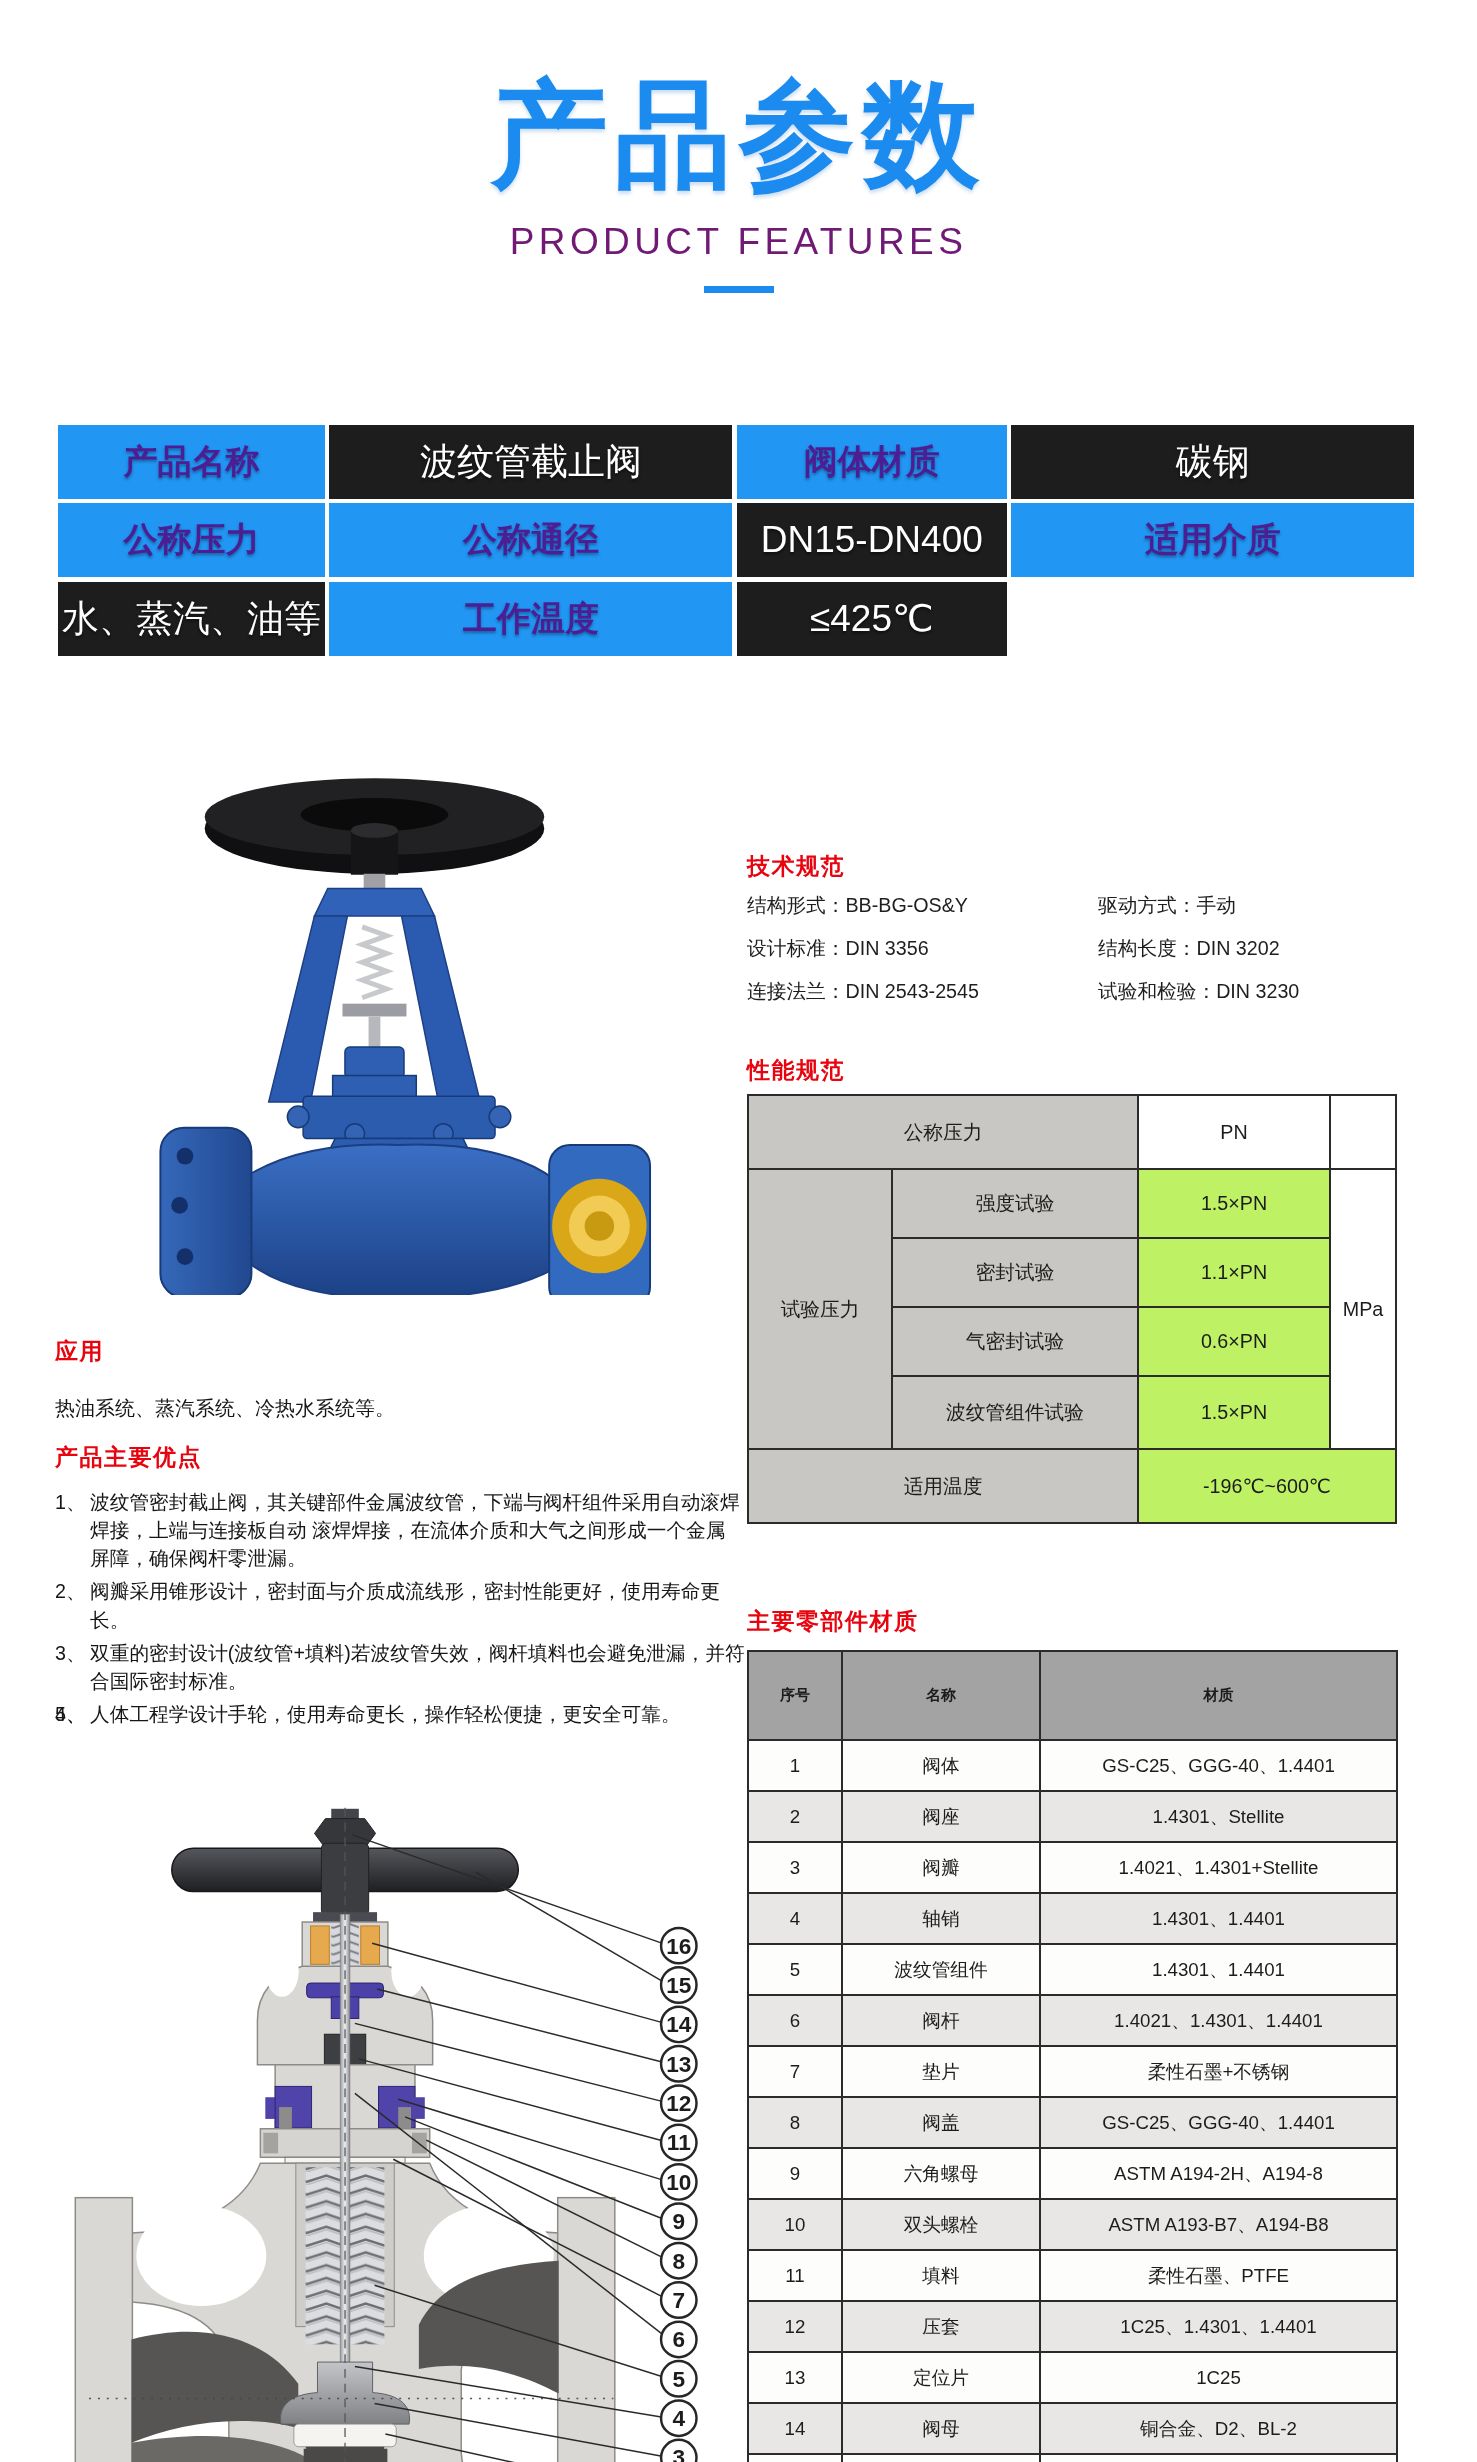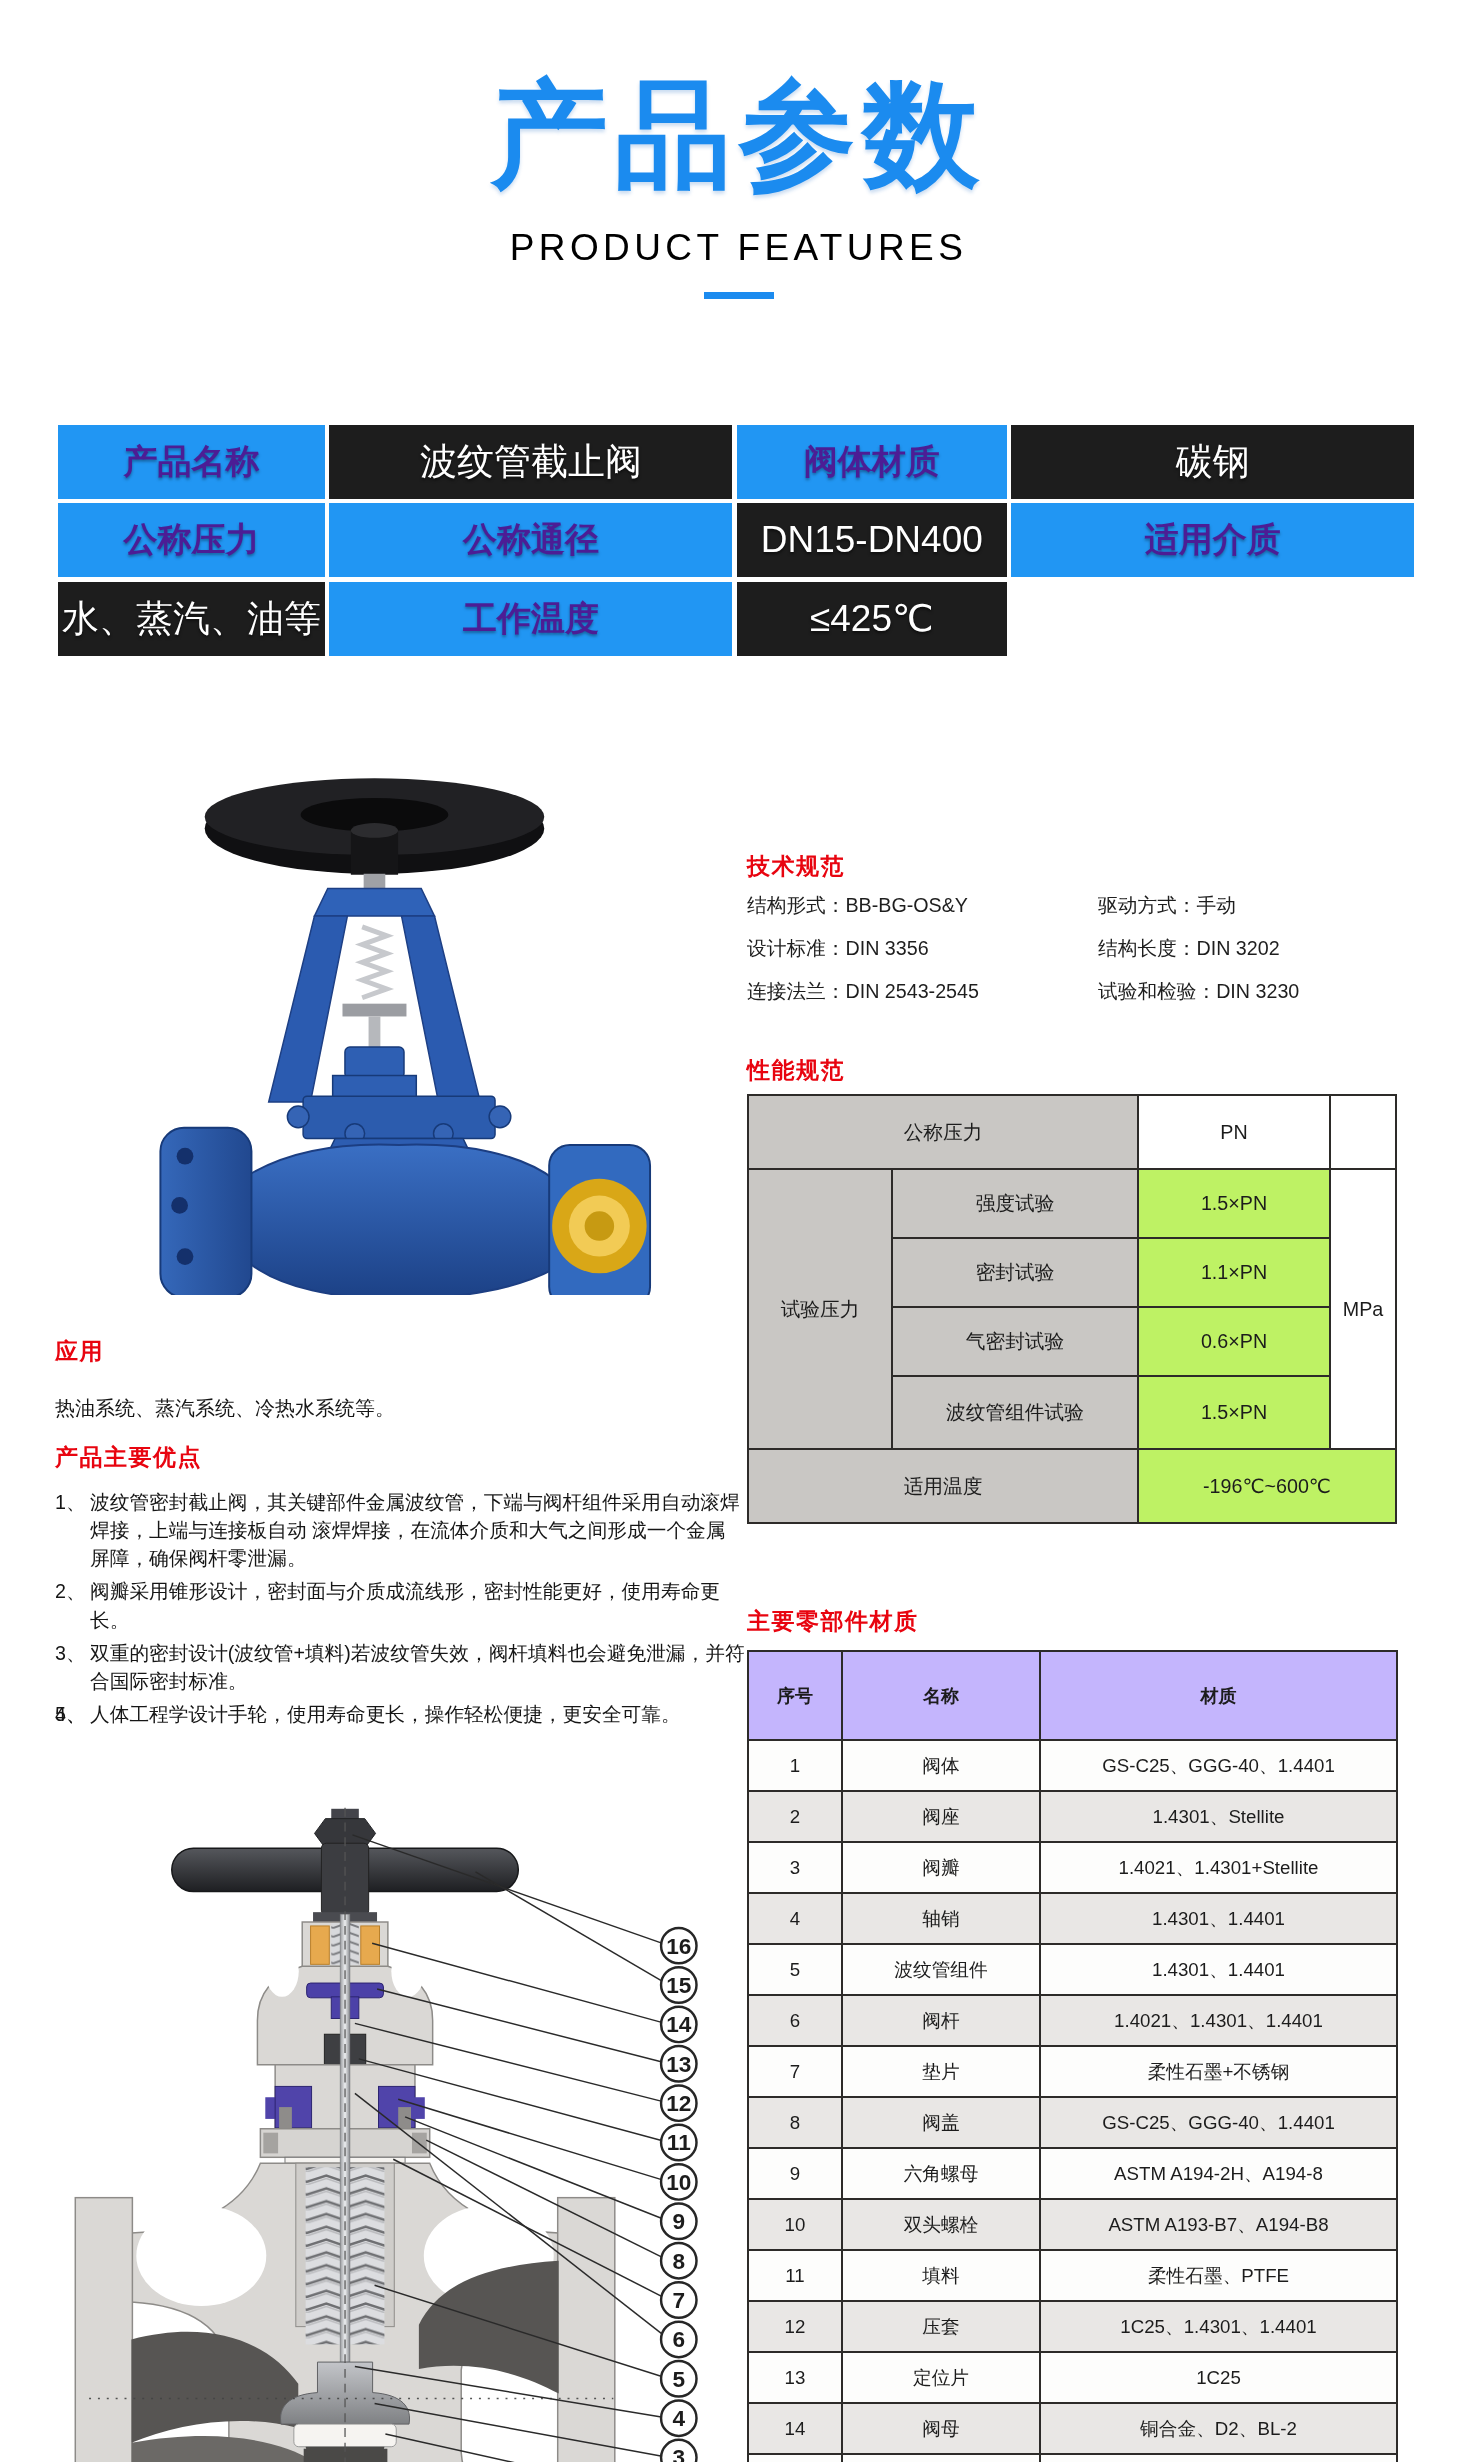--- a/index.html
+++ b/index.html
@@ -3,21 +3,21 @@
 <meta charset="utf-8">
 <style>
   html,body{margin:0;padding:0;background:#fff;}
   #page{position:relative;width:1477px;height:2565px;background:#ffffff;overflow:hidden;
         font-family:"Liberation Sans","DejaVu Sans",sans-serif;}
 
   
   .title-wrap{position:absolute;left:0;top:74px;width:100%;text-align:center;}
   .main-title{font-size:117px;line-height:1.05;font-weight:800;color:#1b8bef;
               letter-spacing:6.9px;margin:0;text-shadow:0 3px 3.9px rgba(21,101,192,.22);}
-  .sub-title{margin-top:30px;font-size:37px;font-weight:500;color:#000000;letter-spacing:4.4px;}
+  .sub-title{margin-top:24px;font-size:37px;font-weight:500;color:#701a75;letter-spacing:4.4px;}
   .title-divider{width:70px;height:7.9px;background:#1b8bef;margin:22.7px auto 0;}
 
   
   .spec-table{position:absolute;left:58px;top:425px;display:grid;
               grid-template-columns:267px 403px 270px 403px;grid-auto-rows:74px;gap:4.4px;}
   .spec-label{background:#2196f3;color:#4c1d95;font-size:34px;font-weight:700;
               display:flex;align-items:center;justify-content:center;
               text-shadow:0 2px 3px rgba(0,0,0,.35);}
   .spec-value{background:#1d1d1d;color:#fff;font-size:37px;font-weight:400;
               display:flex;align-items:center;justify-content:center;
@@ -41,22 +41,22 @@
 
   
   .app-text{position:absolute;left:55px;top:1378px;font-size:20px;color:#161616;margin-top:17px;}
   .adv-list{position:absolute;left:55px;top:1488px;width:690px;font-size:19.7px;
             line-height:1.43;color:#161616;}
   .adv-item{position:relative;padding-left:35px;margin-bottom:4.9px;}
   .adv-num{position:absolute;left:0;top:0;}
 
   
   .mat-table{position:absolute;left:747px;top:1650px;border-collapse:collapse;table-layout:fixed;}
-  .mat-table th{border:2px solid #2d2b29;background:#c4b5fd;height:85px;
-                font-size:18px;font-weight:700;color:#1c1c1c;}
+  .mat-table th{border:2px solid #2d2b29;background:#a3a3a3;height:85px;
+                font-size:15px;font-weight:700;color:#1c1c1c;}
   .mat-table td{border:2px solid #2d2b29;height:47px;text-align:center;vertical-align:middle;
                 font-size:18.7px;color:#1c1c1c;}
   .mat-table tbody tr:nth-child(odd){background:#fdfdfc;}
   .mat-table tbody tr:nth-child(even){background:#e9e7e5;}
 
   
   .photo-svg{position:absolute;left:79px;top:734px;}
   .diagram-svg{position:absolute;left:29.5px;top:1788px;}
   .callout-text{font-family:"Liberation Sans","DejaVu Sans",sans-serif;}
 </style>

